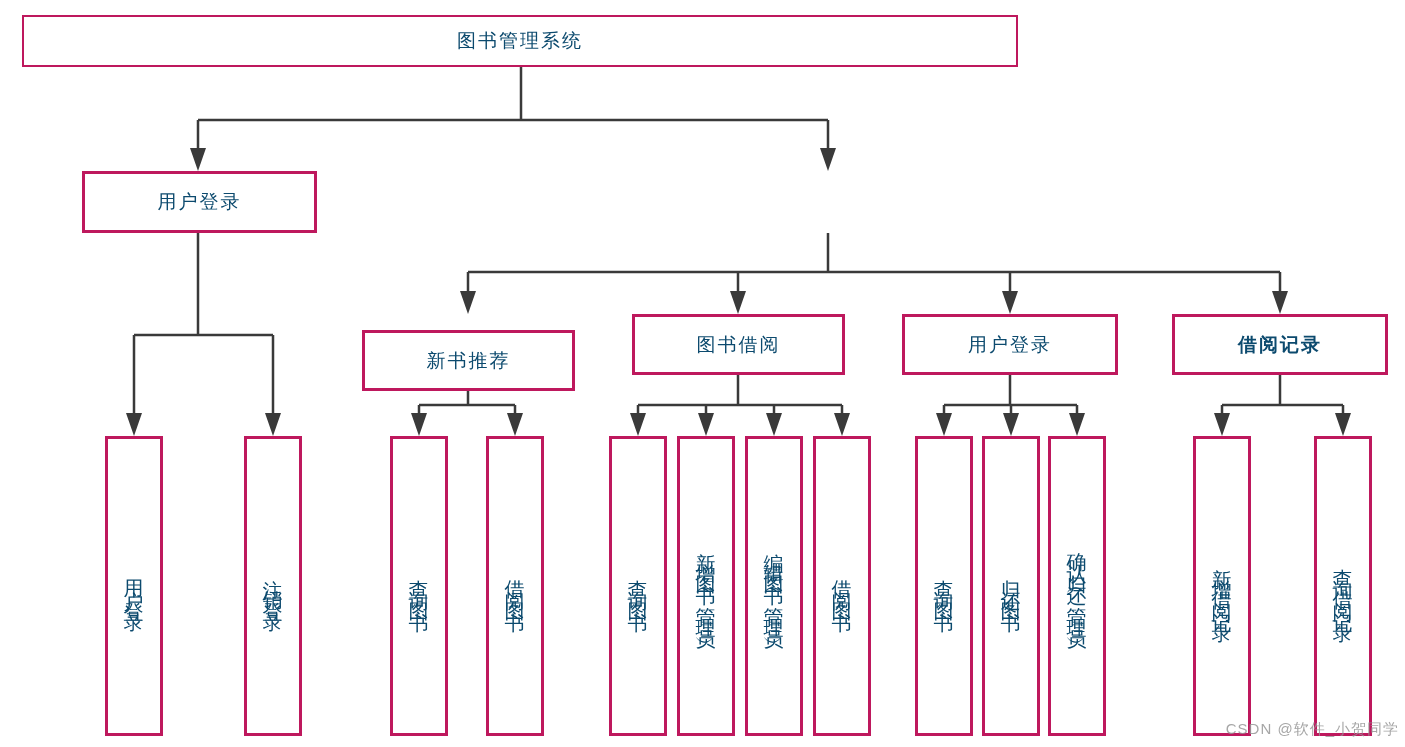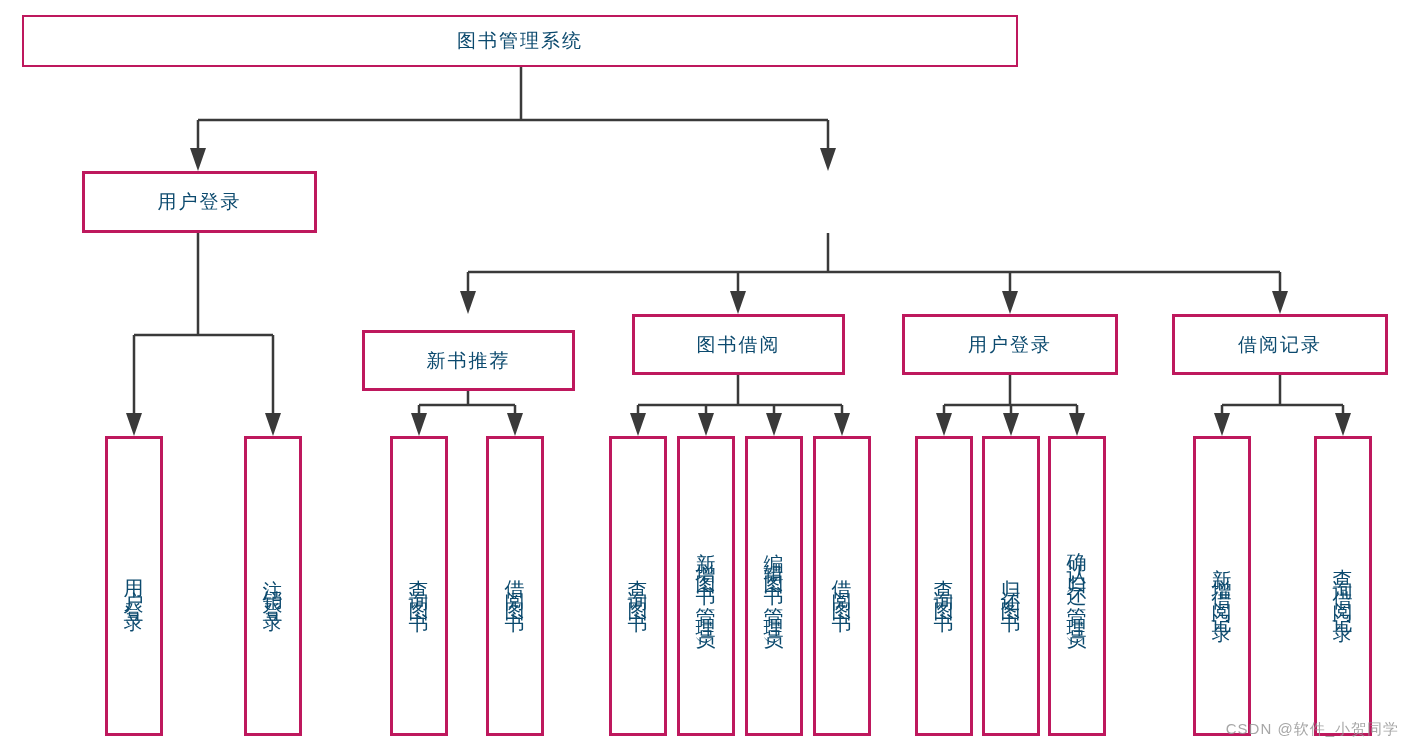--- a/index.html
+++ b/index.html
@@ -40,21 +40,21 @@
     border-width: 2px;
     left: 22px; top: 15px; width: 996px; height: 52px;
   }
   
   .n-user-login   { left: 82px;  top: 171px; width: 235px; height: 62px; }
   .n-book-mgmt    { left: 712px; top: 171px; width: 234px; height: 62px; }
   
   .n-new-book     { left: 362px;  top: 330px; width: 213px; height: 61px; }
   .n-book-borrow  { left: 632px;  top: 314px; width: 213px; height: 61px; }
   .n-cur-borrow   { left: 902px;  top: 314px; width: 216px; height: 61px; }
-  .n-borrow-rec   { left: 1172px; top: 314px; width: 216px; height: 61px; }
+  .n-borrow-rec   { left: 1172px; top: 314px; width: 216px; height: 61px; font-weight: bold; }
   
   .leaf {
     top: 436px;
     width: 58px;
     height: 300px;
     border-width: 3px;
   }
   .leaf .vtext {
     writing-mode: vertical-rl;
     text-orientation: mixed;

